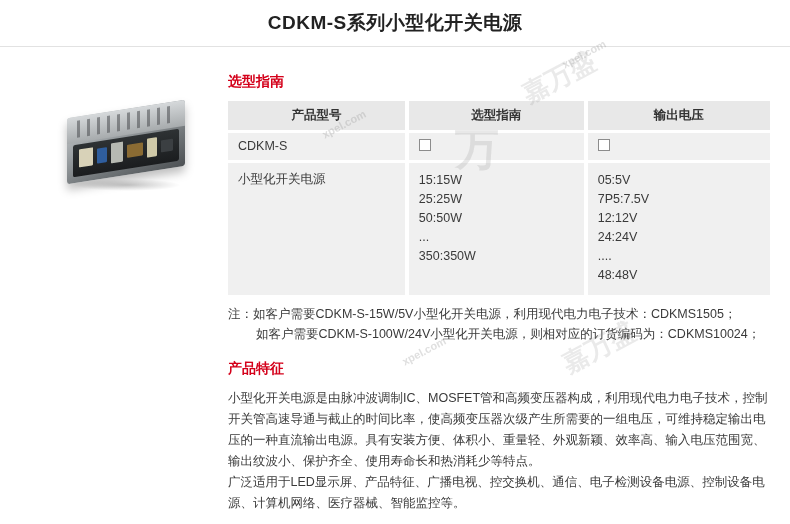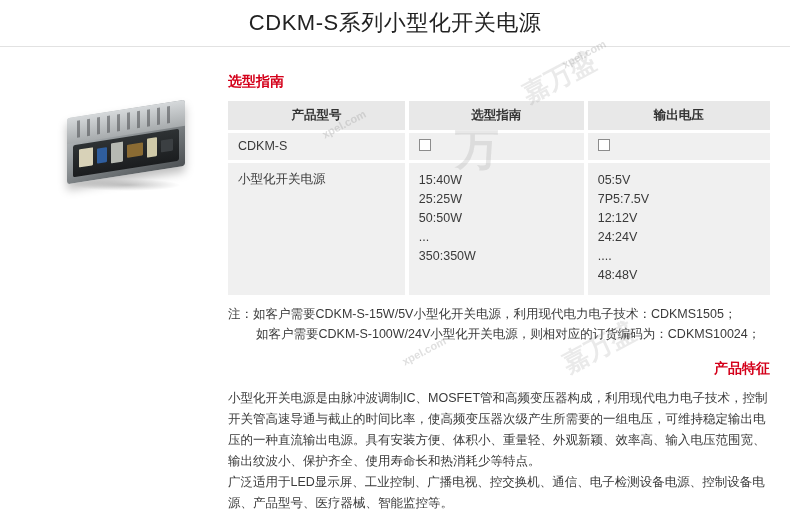--- a/index.html
+++ b/index.html
@@ -18,22 +18,22 @@
 
   
   .page-header {
     height: 46px;
     border-bottom: 1px solid #e2e2e2;
     display: flex;
     align-items: center;
     justify-content: center;
   }
   .page-title {
-    font-size: 22px;
-    font-weight: normal;
+    font-size: 19px;
+    font-weight: bold;
     color: #222222;
     letter-spacing: 0.5px;
   }
 
   
   .content {
     display: flex;
     flex-direction: row;
     padding: 0;
     margin-left: 32px;
@@ -115,21 +115,20 @@
 
   
   .section-title {
     color: #d4001a;
     font-size: 14px;
     font-weight: bold;
     margin: 0 0 10px 0;
   }
   .section-title.second {
     margin-top: 16px;
-    text-align: right;
   }
 
   
   .sel-table {
     width: 100%;
     border-collapse: collapse;
     font-size: 12.5px;
     color: #3a3a3a;
   }
   .sel-table th {
@@ -265,21 +264,21 @@
           <td>
             <span class="checkbox-glyph"></span>
           </td>
           <td>
             <span class="checkbox-glyph"></span>
           </td>
         </tr>
         <tr class="row-tall">
           <td>小型化开关电源</td>
           <td>
-            <div class="opt-line">15:40W</div>
+            <div class="opt-line">15:15W</div>
             <div class="opt-line">25:25W</div>
             <div class="opt-line">50:50W</div>
             <div class="opt-line">...</div>
             <div class="opt-line">350:350W</div>
           </td>
           <td>
             <div class="opt-line">05:5V</div>
             <div class="opt-line">7P5:7.5V</div>
             <div class="opt-line">12:12V</div>
             <div class="opt-line">24:24V</div>
@@ -292,17 +291,17 @@
 
     <div class="note">
       <div>注：如客户需要CDKM-S-15W/5V小型化开关电源，利用现代电力电子技术：CDKMS1505；</div>
       <span class="indent">如客户需要CDKM-S-100W/24V小型化开关电源，则相对应的订货编码为：CDKMS10024；</span>
     </div>
 
     <h2 class="section-title second">产品特征</h2>
 
     <div class="features">
       <p>小型化开关电源是由脉冲波调制IC、MOSFET管和高频变压器构成，利用现代电力电子技术，控制开关管高速导通与截止的时间比率，使高频变压器次级产生所需要的一组电压，可维持稳定输出电压的一种直流输出电源。具有安装方便、体积小、重量轻、外观新颖、效率高、输入电压范围宽、输出纹波小、保护齐全、使用寿命长和热消耗少等特点。</p>
-      <p>广泛适用于LED显示屏、工业控制、广播电视、控交换机、通信、电子检测设备电源、控制设备电源、产品型号、医疗器械、智能监控等。</p>
+      <p>广泛适用于LED显示屏、产品特征、广播电视、控交换机、通信、电子检测设备电源、控制设备电源、计算机网络、医疗器械、智能监控等。</p>
     </div>
 
   </div>
 </div>
 
 </body></html>

